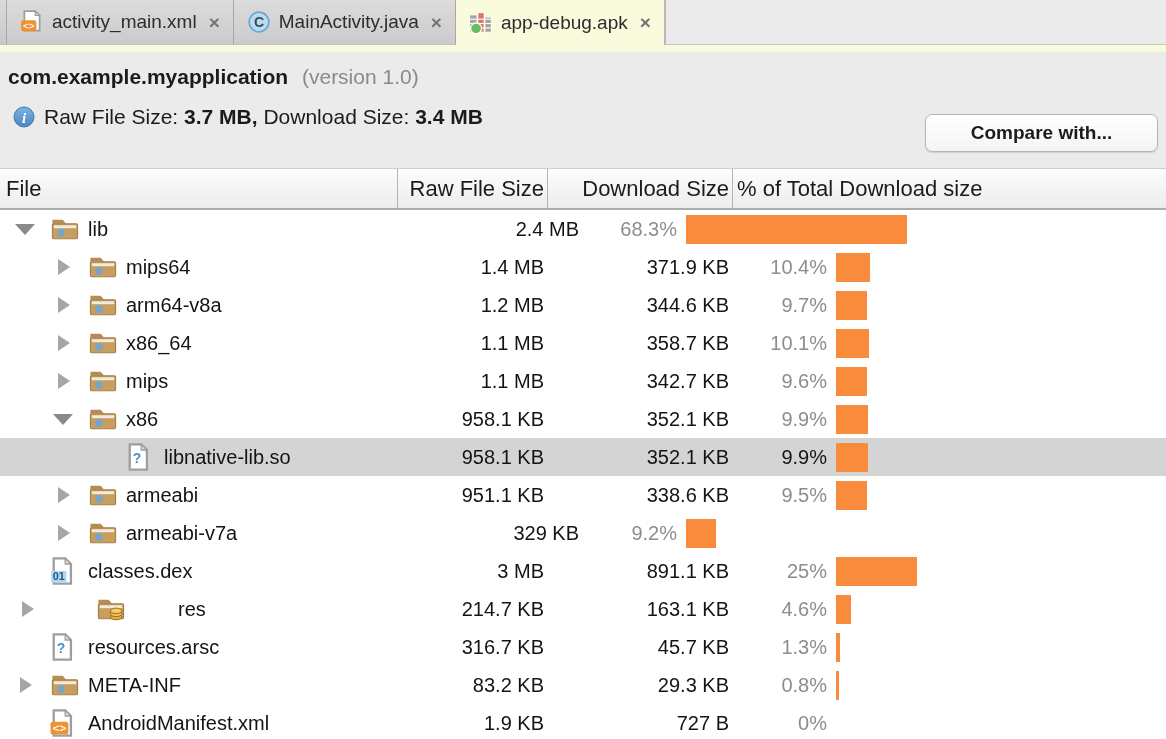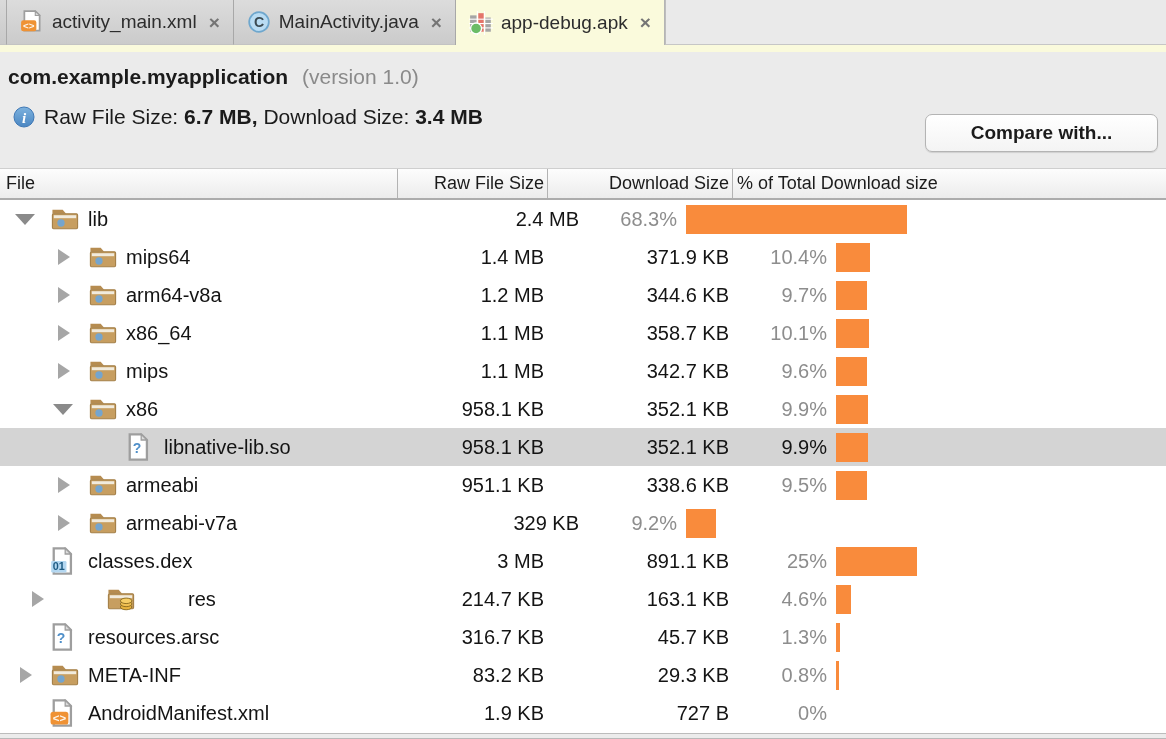--- a/index.html
+++ b/index.html
@@ -27,23 +27,23 @@
   .info-row { display:flex; align-items:center; padding:16px 0 0 13px; }
   .info-row .iicon { width:22px; height:22px; margin-right:9px; flex:0 0 auto; }
   .info-text { font-size:21px; color:#1b1b1b; }
   .info-text b { font-weight:bold; }
   .compare-btn { position:absolute; right:8px; top:62px; width:233px; height:38px;
      background:linear-gradient(#ffffff,#f4f4f4); border:1px solid #b4b4b4; border-radius:7px;
      font-family:"Liberation Sans",sans-serif; font-size:19px; font-weight:bold; color:#1b1b1b;
      box-shadow:0 1px 1px rgba(0,0,0,.12); }
 
   
-  .thead { height:32px; display:flex; align-items:center; flex:0 0 auto;
+  .thead { height:42px; display:flex; align-items:center; flex:0 0 auto;
      background:linear-gradient(#fdfdfd,#ececec); border-top:1px solid #cfcfcf; border-bottom:2px solid #acacac;
-     font-size:18px; color:#1b1b1b; }
+     font-size:22px; color:#1b1b1b; }
   .thead .hc { height:100%; display:flex; align-items:center; }
   .hc-file { width:398px; padding-left:6px; border-right:1px solid #b3b3b3; }
   .hc-raw  { width:150px; justify-content:flex-end; padding-right:3px; border-right:1px solid #b3b3b3; }
   .hc-dl   { width:185px; justify-content:flex-end; padding-right:3px; border-right:1px solid #b3b3b3; }
   .hc-pct  { flex:1; padding-left:4px; }
 
   .tbody { flex:1; background:#fff; }
   .trow { height:38px; display:flex; align-items:stretch; font-size:20px; color:#141414; }
   .trow.selected { background:#d4d4d4; }
   .c-file { width:398px; display:flex; align-items:center; overflow:hidden; white-space:nowrap; }
@@ -126,21 +126,21 @@
           <defs>
             <linearGradient id="ig" x1="0" y1="0" x2="0" y2="1">
               <stop offset="0" stop-color="#7db2de"></stop>
                 <stop offset="1" stop-color="#4a86c2"></stop>
             </linearGradient>
           </defs>
           <circle cx="11" cy="11" r="10" fill="url(#ig)" stroke="#3f78b5" stroke-width="1"></circle>
           <text x="11" y="16.5" text-anchor="middle" font-family="Liberation Serif, serif" font-style="italic" font-size="15" font-weight="bold" fill="#ffffff">i</text>
         </svg>
       </span>
-      <span class="info-text"><span>Raw File Size: </span><b>6.7 MB,</b><span> Download Size: </span><b>3.4 MB</b></span>
+      <span class="info-text"><span>Raw File Size: </span><b>3.7 MB,</b><span> Download Size: </span><b>3.4 MB</b></span>
     </div>
     <button class="compare-btn">Compare with...</button>
   </div>
 
   <div class="thead">
     <div class="hc hc-file">File</div>
     <div class="hc hc-raw">Raw File Size</div>
     <div class="hc hc-dl">Download Size</div>
     <div class="hc hc-pct">% of Total Download size</div>
   </div>
@@ -369,21 +369,21 @@
           <span class="fname">classes.dex</span>
         </div>
         <div class="c-raw">3 MB</div>
         <div class="c-dl">891.1 KB</div>
         <div class="c-pct">
           <span class="pct-text">25%</span>
           <div class="pbar" style="width: 81px; background: rgb(249, 139, 60);"></div>
         </div>
       </div>
       <div class="trow">
-        <div class="c-file" style="padding-left: 24px; gap: 44px;">
+        <div class="c-file" style="padding-left: 14px; gap: 44px;">
           <span class="arrow-slot">
             <svg width="22" height="18" viewBox="0 0 22 18">
               <polygon points="6,1 18,9 6,17" fill="#a6a6a6"></polygon>
             </svg>
           </span>
           <span class="icon-slot">
             <svg width="30" height="24" viewBox="0 0 26 21">
       <path d="M2 2.5h9l3 3.5H2z" fill="#b68c50"></path>
       <rect x="2" y="6" width="22" height="13" rx="1" fill="#c79e60" stroke="#a5814a" stroke-width="1"></rect>
       <rect x="3.2" y="7.2" width="19.6" height="2.6" fill="#f1ebdd"></rect>

